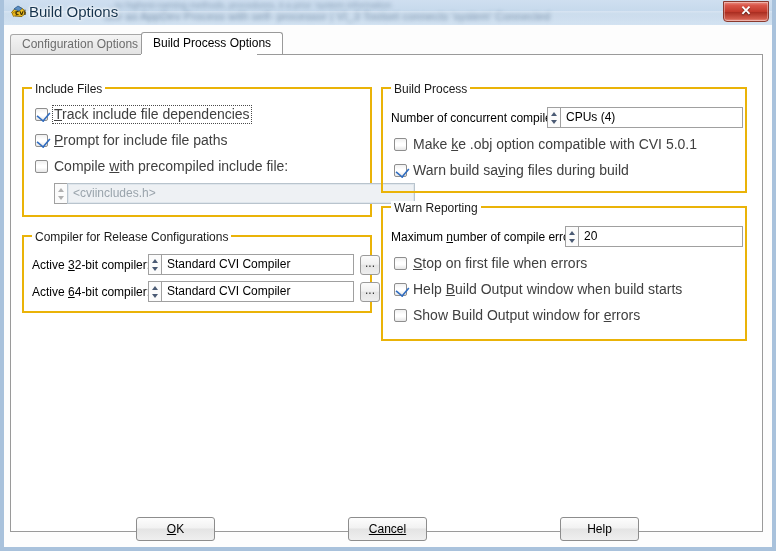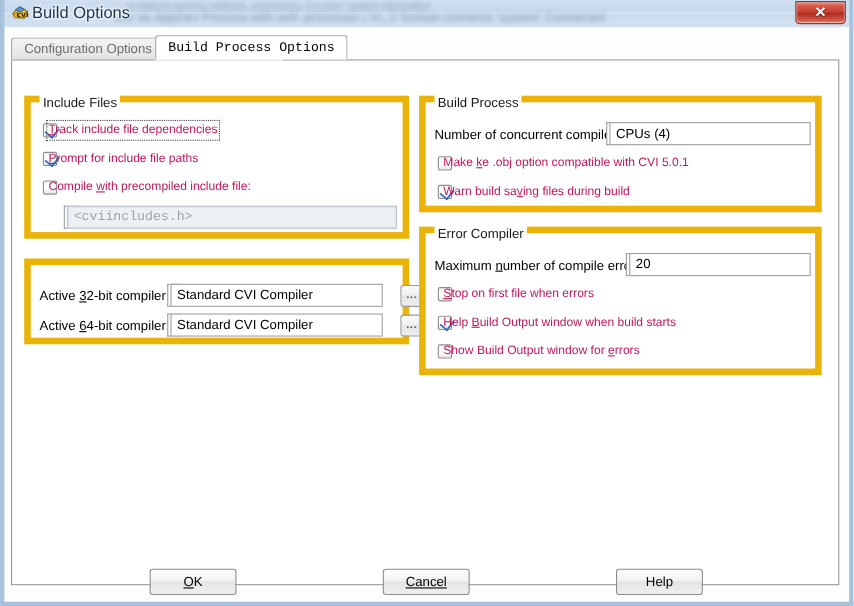--- a/index.html
+++ b/index.html
@@ -77,52 +77,51 @@
     border-radius:3px 3px 0 0;cursor:pointer;white-space:nowrap;
   }
   .tab.inactive{
     left:0;top:2px;height:20px;line-height:19px;
     background:linear-gradient(to bottom,#f4f4f4,#e3e3e3);
     color:#6d6d6d;border-color:#a8a8a8;
   }
   .tab.active{
     left:131px;background:#ffffff;color:#000;z-index:3;
     border-color:#9a9a9a;
-    font-family:Liberation Mono, monospace;
   }
   .tabpanel{
     position:absolute;left:6px;top:29px;width:753px;height:478px;
     background:#fff;border:1px solid #9a9a9a;box-sizing:border-box;
   }
   .tabpanel-mask{
     position:absolute;left:137px;top:29px;width:116px;height:1px;background:#fff;z-index:4;
   }
 
   
-  .group{position:absolute;box-sizing:border-box;border:6px solid #eab308;}
+  .group{position:absolute;box-sizing:border-box;border:2px solid #eab308;}
   .group-title{
     position:absolute;top:-7px;left:8px;background:#fff;
     padding:0 3px;font-size:12px;color:#1a1a1a;white-space:nowrap;
   }
 
   
   .cbrow{position:absolute;height:16px;white-space:nowrap;cursor:pointer;}
   .cbox{
     position:absolute;left:0;top:1px;width:13px;height:13px;box-sizing:border-box;
     border:1px solid #8e8e8e;border-radius:2px;
     background:linear-gradient(to bottom,#f0f0f0,#ffffff 40%,#ffffff 60%,#e6e6e6);
   }
   .cbox .tick{
     position:absolute;left:2px;top:-1px;width:9px;height:12px;
     border-right:2px solid #2f6cc0;border-bottom:2px solid #2f6cc0;
     transform:rotate(40deg) scale(.80);
     transform-origin:center;
   }
   .cblabel{
-    position:absolute;left:5px;top:0;font-size:11px;line-height:15px;color:#be185d;
+    position:absolute;left:19px;top:0;font-size:14px;line-height:15px;color:#404040;
   }
   .cblabel.focus{
     outline:1px dotted #4a4a4a;outline-offset:1px;
   }
   .u{text-decoration:underline;}
 
   
   .lbl{position:absolute;font-size:12px;line-height:15px;color:#000;white-space:nowrap;}
 
   
@@ -133,21 +132,21 @@
   }
   .spin .ar{
     position:absolute;left:3px;width:0;height:0;
     border-left:3px solid transparent;border-right:3px solid transparent;
   }
   .spin .up{top:4px;border-bottom:4px solid #4a5a74;}
   .spin .dn{top:12px;border-top:4px solid #4a5a74;}
   .spin.disabled .up{border-bottom-color:#b0b0b0;}
   .spin.disabled .dn{border-top-color:#b0b0b0;}
   .fld{
-    position:absolute;left:3px;top:0;height:21px;box-sizing:border-box;
+    position:absolute;left:13px;top:0;height:21px;box-sizing:border-box;
     border:1px solid #a0a0a0;background:#fff;
     font-size:12px;line-height:19px;padding-left:5px;color:#000;
     overflow:hidden;white-space:nowrap;
   }
   .fld.disabled{
     background:#eef1f4;color:#9aa4ac;border-color:#b9c4cd;
   }
   .fld.disabled-inner{
     box-shadow:inset 0 0 0 1px #dfe6ec;
   }
@@ -229,25 +228,26 @@
       <div class="cbrow" style="left:11px;top:70px;">
         <span class="cbox"></span>
         <span class="cblabel"><span>Compile </span><span class="u">w</span><span>ith precompiled include file:</span></span>
       </div>
 
       <div class="spinfield" style="left:30px;top:94px;width:313px;">
         <span class="spin disabled">
           <span class="ar up"></span>
           <span class="ar dn"></span>
         </span>
-        <span class="fld disabled disabled-inner" style="width:300px;font-family:Liberation Mono, monospace;">&lt;cviincludes.h&gt;</span>
+        <span class="fld disabled disabled-inner" style="width:348px;">&lt;cviincludes.h&gt;</span>
       </div>
     </div>
 
     <div class="group" style="left:18px;top:210px;width:350px;height:78px;">
+      <div class="group-title">Compiler for Release Configurations</div>
 
       <div class="lbl" style="left:8px;top:21px;"><span>Active </span><span class="u">3</span><span>2-bit compiler:</span></div>
       <div class="spinfield" style="left:124px;top:17px;width:206px;">
         <span class="spin">
           <span class="ar up"></span>
           <span class="ar dn"></span>
         </span>
         <span class="fld" style="width:193px;">Standard CVI Compiler</span>
       </div>
       <div class="browse" style="left:336px;top:18px;">
@@ -286,21 +286,21 @@
 
       <div class="cbrow" style="left:11px;top:74px;">
         <span class="cbox">
             <span class="tick"></span>
           </span>
         <span class="cblabel"><span>Warn build sa</span><span class="u">v</span><span>ing files during build</span></span>
       </div>
     </div>
 
     <div class="group" style="left:377px;top:181px;width:366px;height:135px;">
-      <div class="group-title">Error Compiler</div>
+      <div class="group-title">Warn Reporting</div>
 
       <div class="lbl" style="left:8px;top:22px;"><span>Maximum </span><span class="u">n</span><span>umber of compile errors:</span></div>
       <div class="spinfield" style="left:182px;top:18px;width:178px;">
         <span class="spin">
           <span class="ar up"></span>
           <span class="ar dn"></span>
         </span>
         <span class="fld" style="width:165px;">20</span>
       </div>
 

